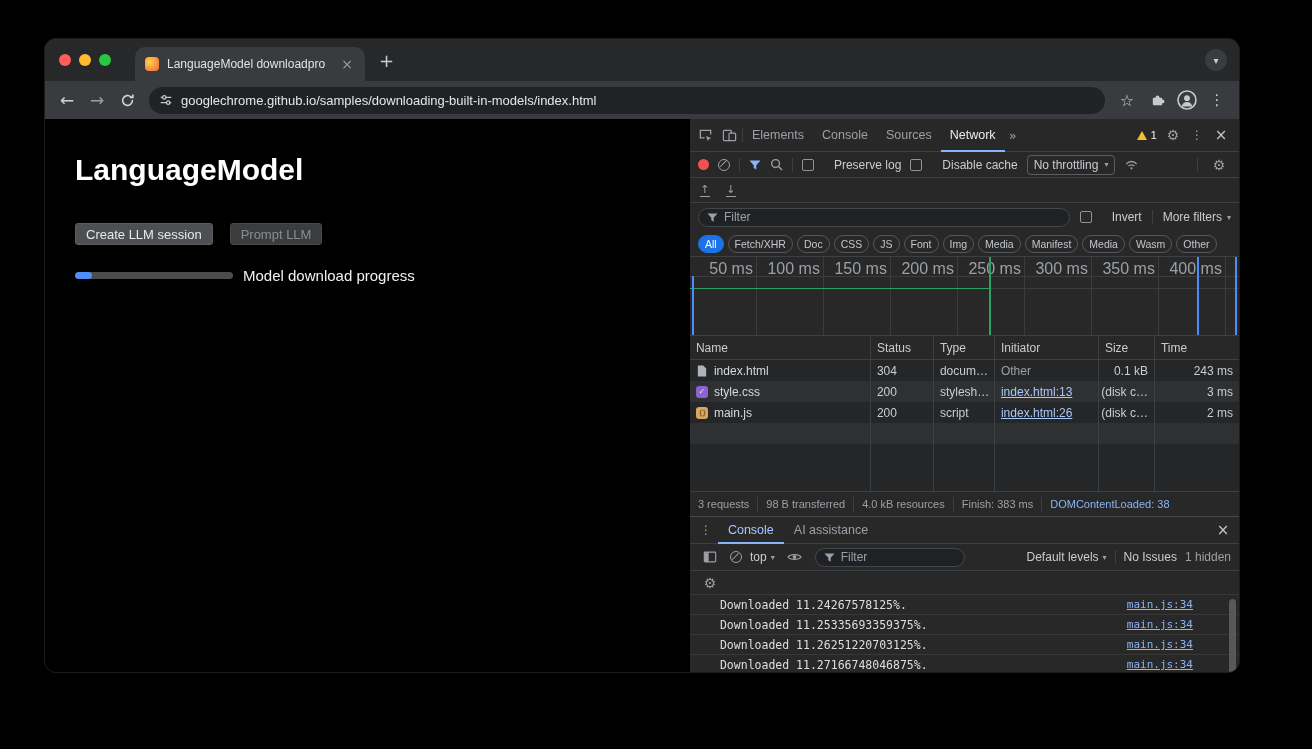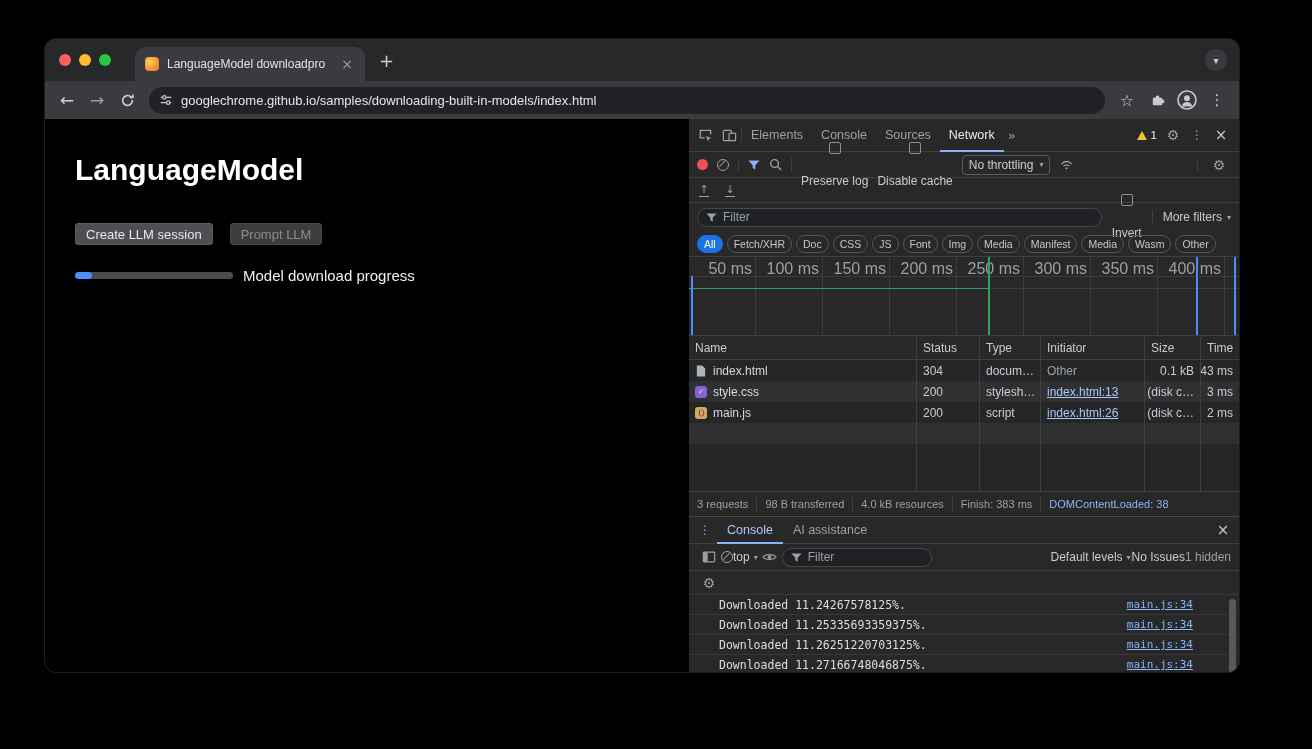--- a/index.html
+++ b/index.html
@@ -77,21 +77,21 @@
   .x-icon { font-size:15px; color:#c2c5c9; }
   .gear-glyph { font-size:14px; }
 
   .dt-netbar { height:26px; border-bottom:1px solid #3d4043; padding:0 8px; gap:9px; }
   .rec-dot { width:11px; height:11px; border-radius:50%; background:#ee5053; flex:none; }
   .clear-icon { width:12px; height:12px; border:1.4px solid #9aa0a6; border-radius:50%; position:relative; flex:none; }
   .clear-icon::after { content:""; position:absolute; left:0px; top:3.8px; width:9px; height:1.4px;
     background:#9aa0a6; transform:rotate(-45deg); }
   .blue-ic { color:#8ab4f8; }
   .cb { width:12px; height:12px; border:1.5px solid #909498; border-radius:2px; flex:none; }
-  .cb-group { display:flex; align-items:center; gap:20px; font-size:12px; white-space:nowrap;flex-direction:column; }
+  .cb-group { display:flex; align-items:center; gap:20px; font-size:12px; white-space:nowrap; }
   .select-box { display:flex; align-items:center; gap:6px; border:1px solid #5a5e63; border-radius:4px;
     padding:2px 6px; font-size:12px; white-space:nowrap; }
   .caret { font-size:8px; color:#9aa0a6; }
   .ml-auto { margin-left:auto; }
 
   .dt-harbar { height:25px; border-bottom:1px solid #3d4043; padding:0 10px; gap:16px; color:#9aa0a6; }
   .io { display:flex; flex-direction:column; align-items:center; line-height:1; }
   .io-arrow { font-size:11px; }
   .io-base { width:10px; border-bottom:1.6px solid #9aa0a6; margin-top:1px; }
 
@@ -123,41 +123,41 @@
   .tl-vblue2 { position:absolute; left:545px; top:0; bottom:0; width:2px; background:#4c8df6; }
 
   .dt-table { flex:1; display:flex; flex-direction:column; min-height:0; overflow:hidden; }
   .t-row { display:flex; height:21px; flex:none; align-items:stretch; font-size:12px; }
   .t-row.head { height:24px; border-bottom:1px solid #3d4043; color:#c9ccd0; }
   .t-row.odd { background:#252628; }
   .t-row.even { background:#2f3032; }
   .t-row.fillflex { flex:1; height:auto; background:#252628; }
   .t-cell { display:flex; align-items:center; padding:0 6px; border-right:1px solid #3d4043;
     overflow:hidden; white-space:nowrap; gap:6px; }
-  .c-name{width:228px}.c-status{width:63px}.c-type{width:61px}.c-init{width:104px}.c-size{width:56px}
+  .c-name{width:181px}.c-status{width:63px}.c-type{width:61px}.c-init{width:104px}.c-size{width:56px}
   .c-time{flex:1; border-right:none;}
   .num { justify-content:flex-end; }
   .req-name { color:#d7d9dc; }
   .dim { color:#9aa0a6; }
   .init-link { color:#a8c7fa; text-decoration:underline; }
   .fic { width:12px; height:12px; border-radius:3px; flex:none; display:flex; align-items:center; justify-content:center; }
   .fic-css { background:#8a63d2; color:#efe9fb; font-size:8px; }
   .fic-js { background:#d7a75f; color:#4a3516; font-size:7px; letter-spacing:-1px; }
 
   .dt-summary { height:25px; border-top:1px solid #3d4043; display:flex; align-items:center;
     font-size:11px; color:#9aa0a6; overflow:hidden; flex:none; }
   .sum-item { padding:0 8px; border-right:1px solid #3d4043; white-space:nowrap; height:15px; display:flex; align-items:center; }
   .sum-item.lastitem { border-right:none; }
   .blue-text { color:#8ab4f8; }
 
   .drawer { flex:1; border-top:1px solid #47484a; display:flex; flex-direction:column; position:relative; min-height:0; }
   .drawer-tabs { height:27px; display:flex; align-items:center; border-bottom:1px solid #3d4043; padding:0 4px; flex:none; }
   .drawer-tab { padding:0 10px; height:27px; display:flex; align-items:center; font-size:12.5px; color:#9aa0a6; }
   .drawer-tab.active { color:#a8c7fa; box-shadow:inset 0 -2px 0 #8ab4f8; }
-  .console-toolbar { height:27px; display:flex; align-items:center; gap:0; padding:0 8px;
+  .console-toolbar { height:27px; display:flex; align-items:center; gap:8px; padding:0 8px;
     border-bottom:1px solid #3d4043; flex:none; }
   .ctx { display:flex; align-items:center; gap:4px; white-space:nowrap; }
   .console-filter { max-width:150px; }
   .console-settings-row { height:24px; display:flex; align-items:center; padding:0 8px;
     border-bottom:1px solid #36383a; flex:none; }
   .console-messages { flex:none; font-family:"DejaVu Sans Mono", monospace; font-size:11.5px; color:#dcdee1; }
   .msg { height:20px; display:flex; align-items:center; padding:0 46px 0 30px;
     border-bottom:1px solid rgba(255,255,255,0.08); }
   .msg-text { flex:1; white-space:nowrap; overflow:hidden; }
   .msg-src { color:#8ab4f8; text-decoration:underline; font-size:11px; }

